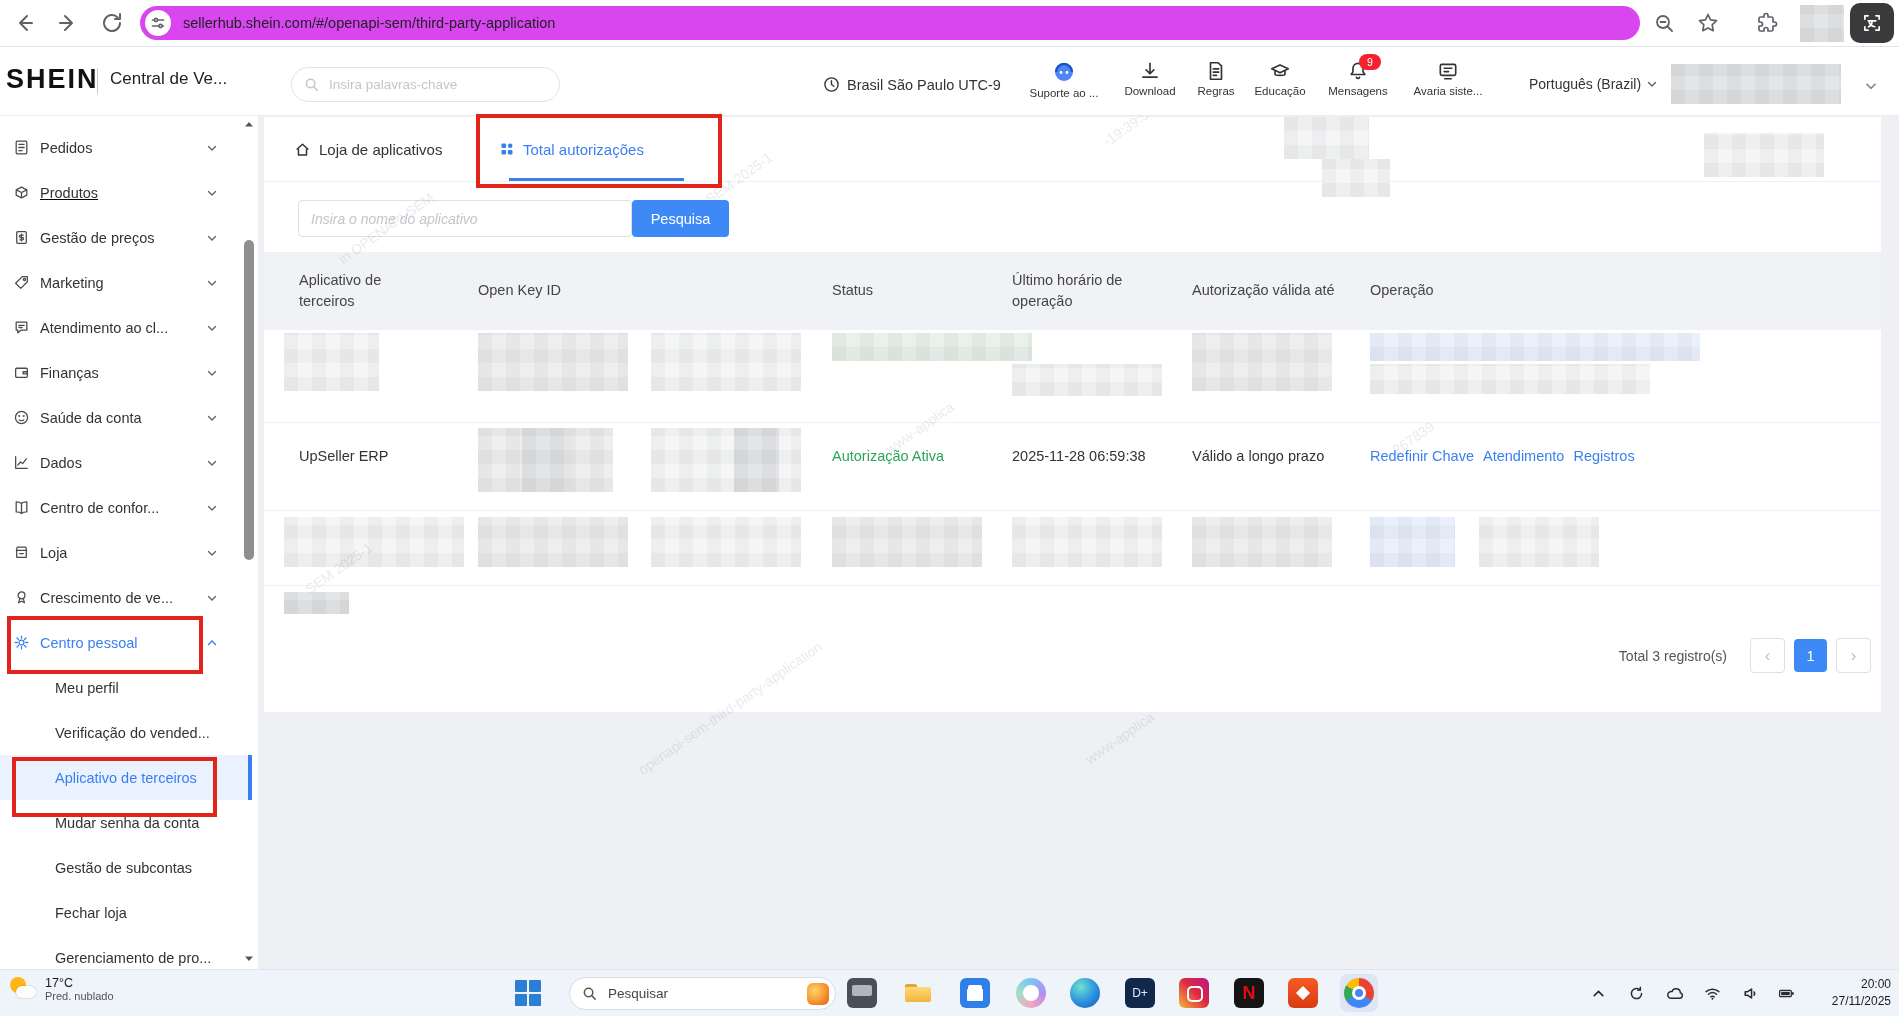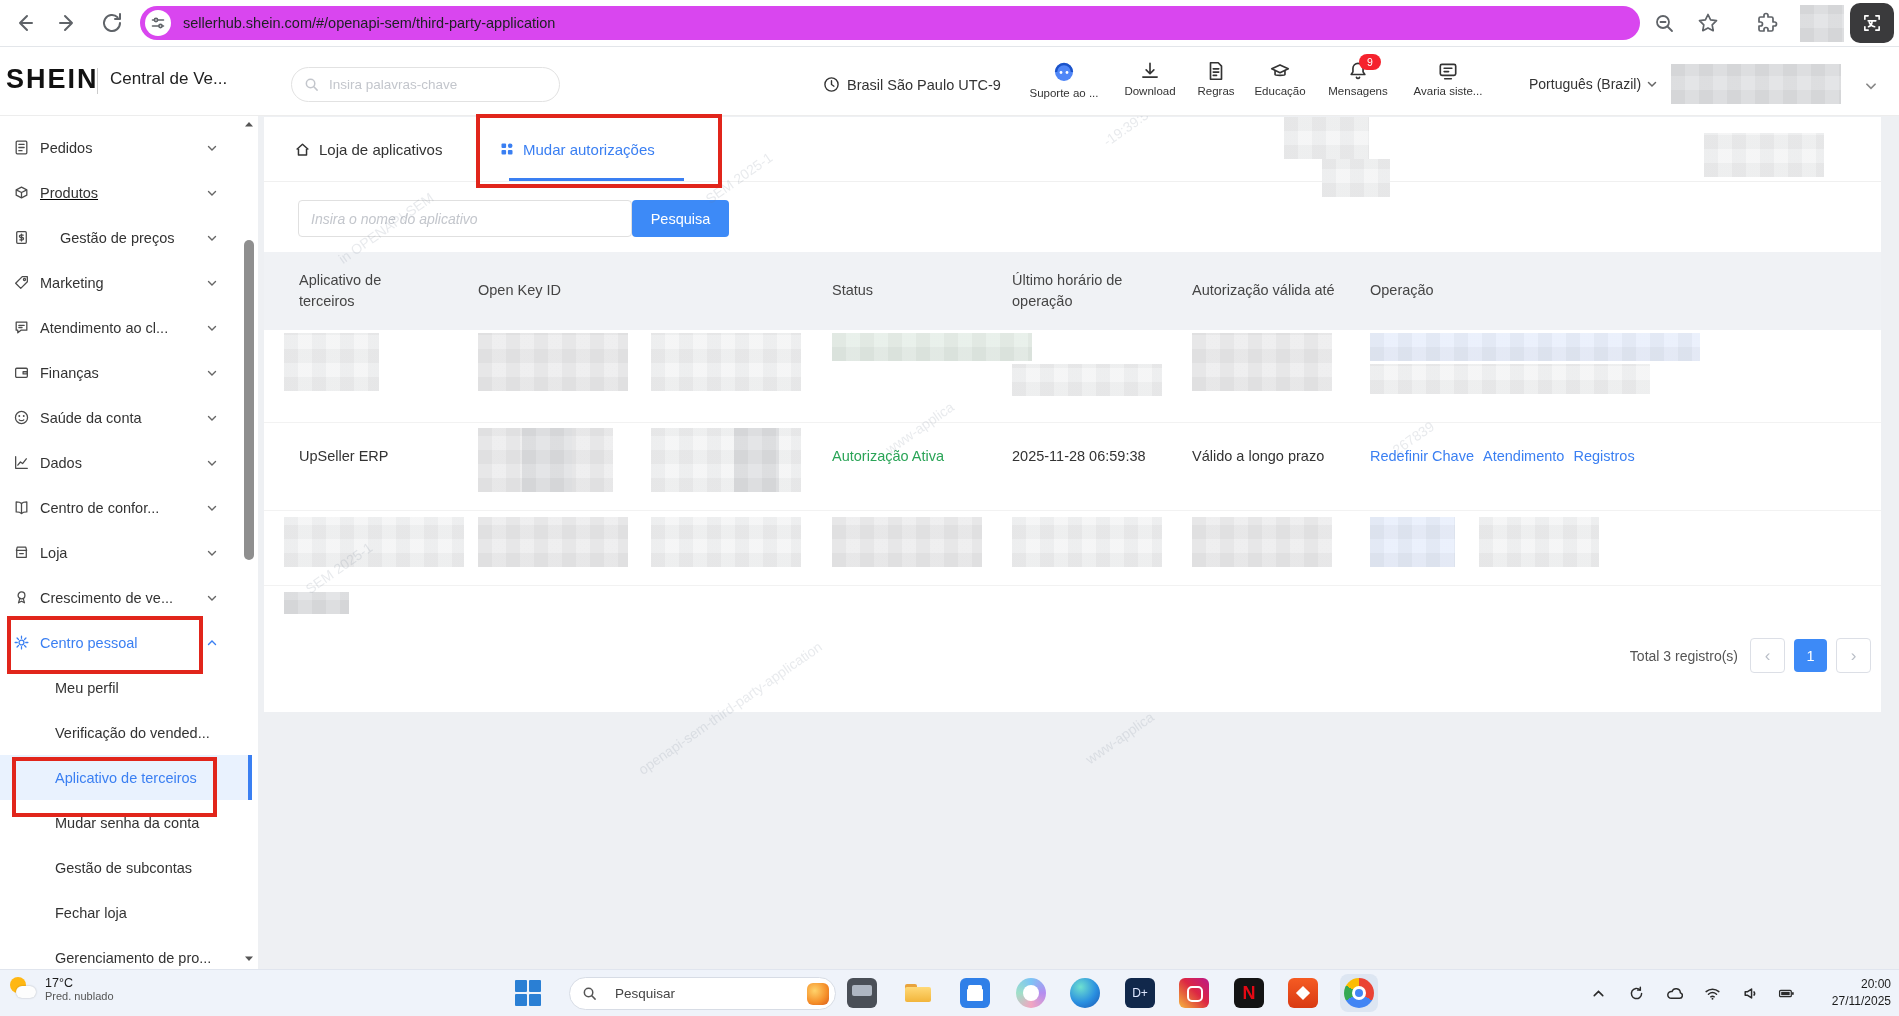--- a/index.html
+++ b/index.html
@@ -59,21 +59,21 @@
   #app-search-input::placeholder{color:#c3c6cc;}
   #search-btn{position:absolute;left:368px;top:83px;width:97px;height:37px;background:#3d8af7;color:#fff;border:none;border-radius:4px;font-size:14.5px;cursor:pointer;font-family:inherit;}
   #thead{position:absolute;left:0;top:135px;width:1617px;height:78px;background:#f0f2f5;}
   .th{position:absolute;top:0;height:78px;display:flex;align-items:center;font-size:14.5px;color:#454545;line-height:1.45;}
   .trow{position:absolute;left:0;width:1617px;border-bottom:1px solid #f2f2f2;}
   .td{position:absolute;font-size:14.5px;color:#333;line-height:1.45;}
   .td.links a{color:#3a7ff2;text-decoration:none;margin-right:9px;cursor:pointer;}
   .status-ok{color:#2aa457;}
   .wrapcell{width:140px;word-break:break-all;}
   #pager{position:absolute;right:10px;top:521px;display:flex;align-items:center;gap:9px;}
-  #pager .total{font-size:14px;color:#555;margin-right:3px;}
+  #pager .total{font-size:14px;color:#555;margin-right:14px;}
   .pg-btn{width:33px;height:33px;border:1px solid #dcdfe6;border-radius:4px;background:#fff;color:#b9bec7;font-size:17px;display:flex;align-items:center;justify-content:center;cursor:pointer;}
   .pg-cur{width:33px;height:33px;border-radius:4px;background:#3d8af7;color:#fff;font-size:14.5px;display:flex;align-items:center;justify-content:center;cursor:pointer;}
 
   
   .mosaic{position:absolute;background-color:#ededee;background-image:
     repeating-linear-gradient(0deg, rgba(0,0,0,.028) 0 14px, rgba(255,255,255,.05) 14px 28px),
     repeating-linear-gradient(90deg, rgba(0,0,0,.032) 0 14px, rgba(255,255,255,.05) 14px 28px);}
   .m-l{background-color:#f4f5f6;}
   .m-g{background-color:#e7efe9;}
   .m-b{background-color:#e9effc;}
@@ -89,21 +89,21 @@
   #taskbar{position:absolute;left:0;top:969px;width:1899px;height:47px;background:#eff3fa;border-top:1px solid #e0e5ee;z-index:50;}
   #weather{position:absolute;left:8px;top:4px;display:flex;align-items:center;gap:7px;cursor:pointer;}
   #weather-ic{position:relative;width:30px;height:30px;}
   #weather-ic .sun{position:absolute;left:2px;top:3px;width:16px;height:16px;border-radius:50%;background:#ffb713;}
   #weather-ic .cloud{position:absolute;left:8px;top:12px;width:20px;height:12px;border-radius:8px;background:#fdfdfd;box-shadow:0 0 2px rgba(0,0,0,.25);}
   #weather .t1{font-size:12.5px;color:#1b1b1b;}
   #weather .t2{font-size:11px;color:#555;}
   #start-btn{position:absolute;left:515px;top:10px;width:27px;height:27px;display:grid;grid-template-columns:12px 12px;grid-template-rows:12px 12px;gap:2px;cursor:pointer;}
   #start-btn div{background:#2a7fd4;border-radius:1px;}
   #tb-search{position:absolute;left:569px;top:7px;width:267px;height:33px;background:#fff;border:1px solid #d7dce5;border-radius:17px;display:flex;align-items:center;box-sizing:border-box;cursor:text;}
-  #tb-search input{border:0;outline:0;background:transparent;font-size:13.5px;color:#333;margin-left:16px;width:170px;font-family:inherit;}
+  #tb-search input{border:0;outline:0;background:transparent;font-size:13.5px;color:#333;margin-left:9px;width:170px;font-family:inherit;}
   #tb-search input::placeholder{color:#444;}
   #tb-search .spark{position:absolute;right:6px;top:5px;width:22px;height:22px;border-radius:6px;background:radial-gradient(circle at 35% 35%,#ffd36b,#f58f29 60%,#d95b1b);}
   .app-ic{position:absolute;top:8px;width:30px;height:30px;border-radius:6px;cursor:pointer;}
   .app-active-bg{position:absolute;top:4px;width:38px;height:38px;border-radius:8px;background:#dde6f2;}
   .tray-ic{position:absolute;top:15px;width:17px;height:17px;color:#2b2b2b;cursor:pointer;}
   #clock{position:absolute;right:8px;top:6px;text-align:right;font-size:12px;color:#1b1b1b;line-height:1.45;cursor:pointer;}
 </style>
 </head>
 <body>
 
@@ -279,21 +279,21 @@
             <path d="M3 5.5 8 8l5-2.5M8 8v5"></path>
           </svg>
         </span>
       <span class="txt">Produtos</span>
       <span class="chev">
           <svg width="12" height="12" viewBox="0 0 12 12" fill="none" stroke="currentColor" stroke-width="1.4" stroke-linecap="round">
             <path d="M2.5 4.5 6 8l3.5-3.5"></path>
           </svg>
         </span>
     </div>
-    <div class="side-item" style="top:100px;gap:20px;">
+    <div class="side-item" style="top:100px;">
       <span class="ic">
           <svg width="17" height="17" viewBox="0 0 16 16" fill="none" stroke="currentColor" stroke-width="1.2" stroke-linecap="round" stroke-linejoin="round">
             <rect x="3.5" y="2.5" width="9" height="11" rx="1"></rect>
             <path d="M9.6 5.8H7.2a1.1 1.1 0 1 0 0 2.2h1.6a1.1 1.1 0 1 1 0 2.2H6.4M8 4.8v6.4"></path>
           </svg>
         </span>
       <span class="txt">Gestão de preços</span>
       <span class="chev">
           <svg width="12" height="12" viewBox="0 0 12 12" fill="none" stroke="currentColor" stroke-width="1.4" stroke-linecap="round">
             <path d="M2.5 4.5 6 8l3.5-3.5"></path>
@@ -481,21 +481,21 @@
         </div>
         <div class="tab" id="tab-1">
           <span>
             <svg width="16" height="16" viewBox="0 0 16 16" fill="#3a7ff2">
                 <rect x="2.5" y="2.5" width="4.6" height="4.6" rx="1"></rect>
                 <rect x="8.9" y="2.5" width="4.6" height="4.6" rx="2.3"></rect>
                 <rect x="2.5" y="8.9" width="4.6" height="4.6" rx="1"></rect>
                 <rect x="8.9" y="8.9" width="4.6" height="4.6" rx="1"></rect>
               </svg>
           </span>
-          <span>Mudar autorizações</span>
+          <span>Total autorizações</span>
         </div>
         <div id="tab-underline"></div>
       </div>
 
       <input id="app-search-input" placeholder="Insira o nome do aplicativo" style="">
       <button id="search-btn">Pesquisa</button>
 
       <div id="thead">
         <div class="th" style="left:35px;width:115px;">Aplicativo de terceiros</div>
         <div class="th" style="left:214px;width:150px;">Open Key ID</div>

